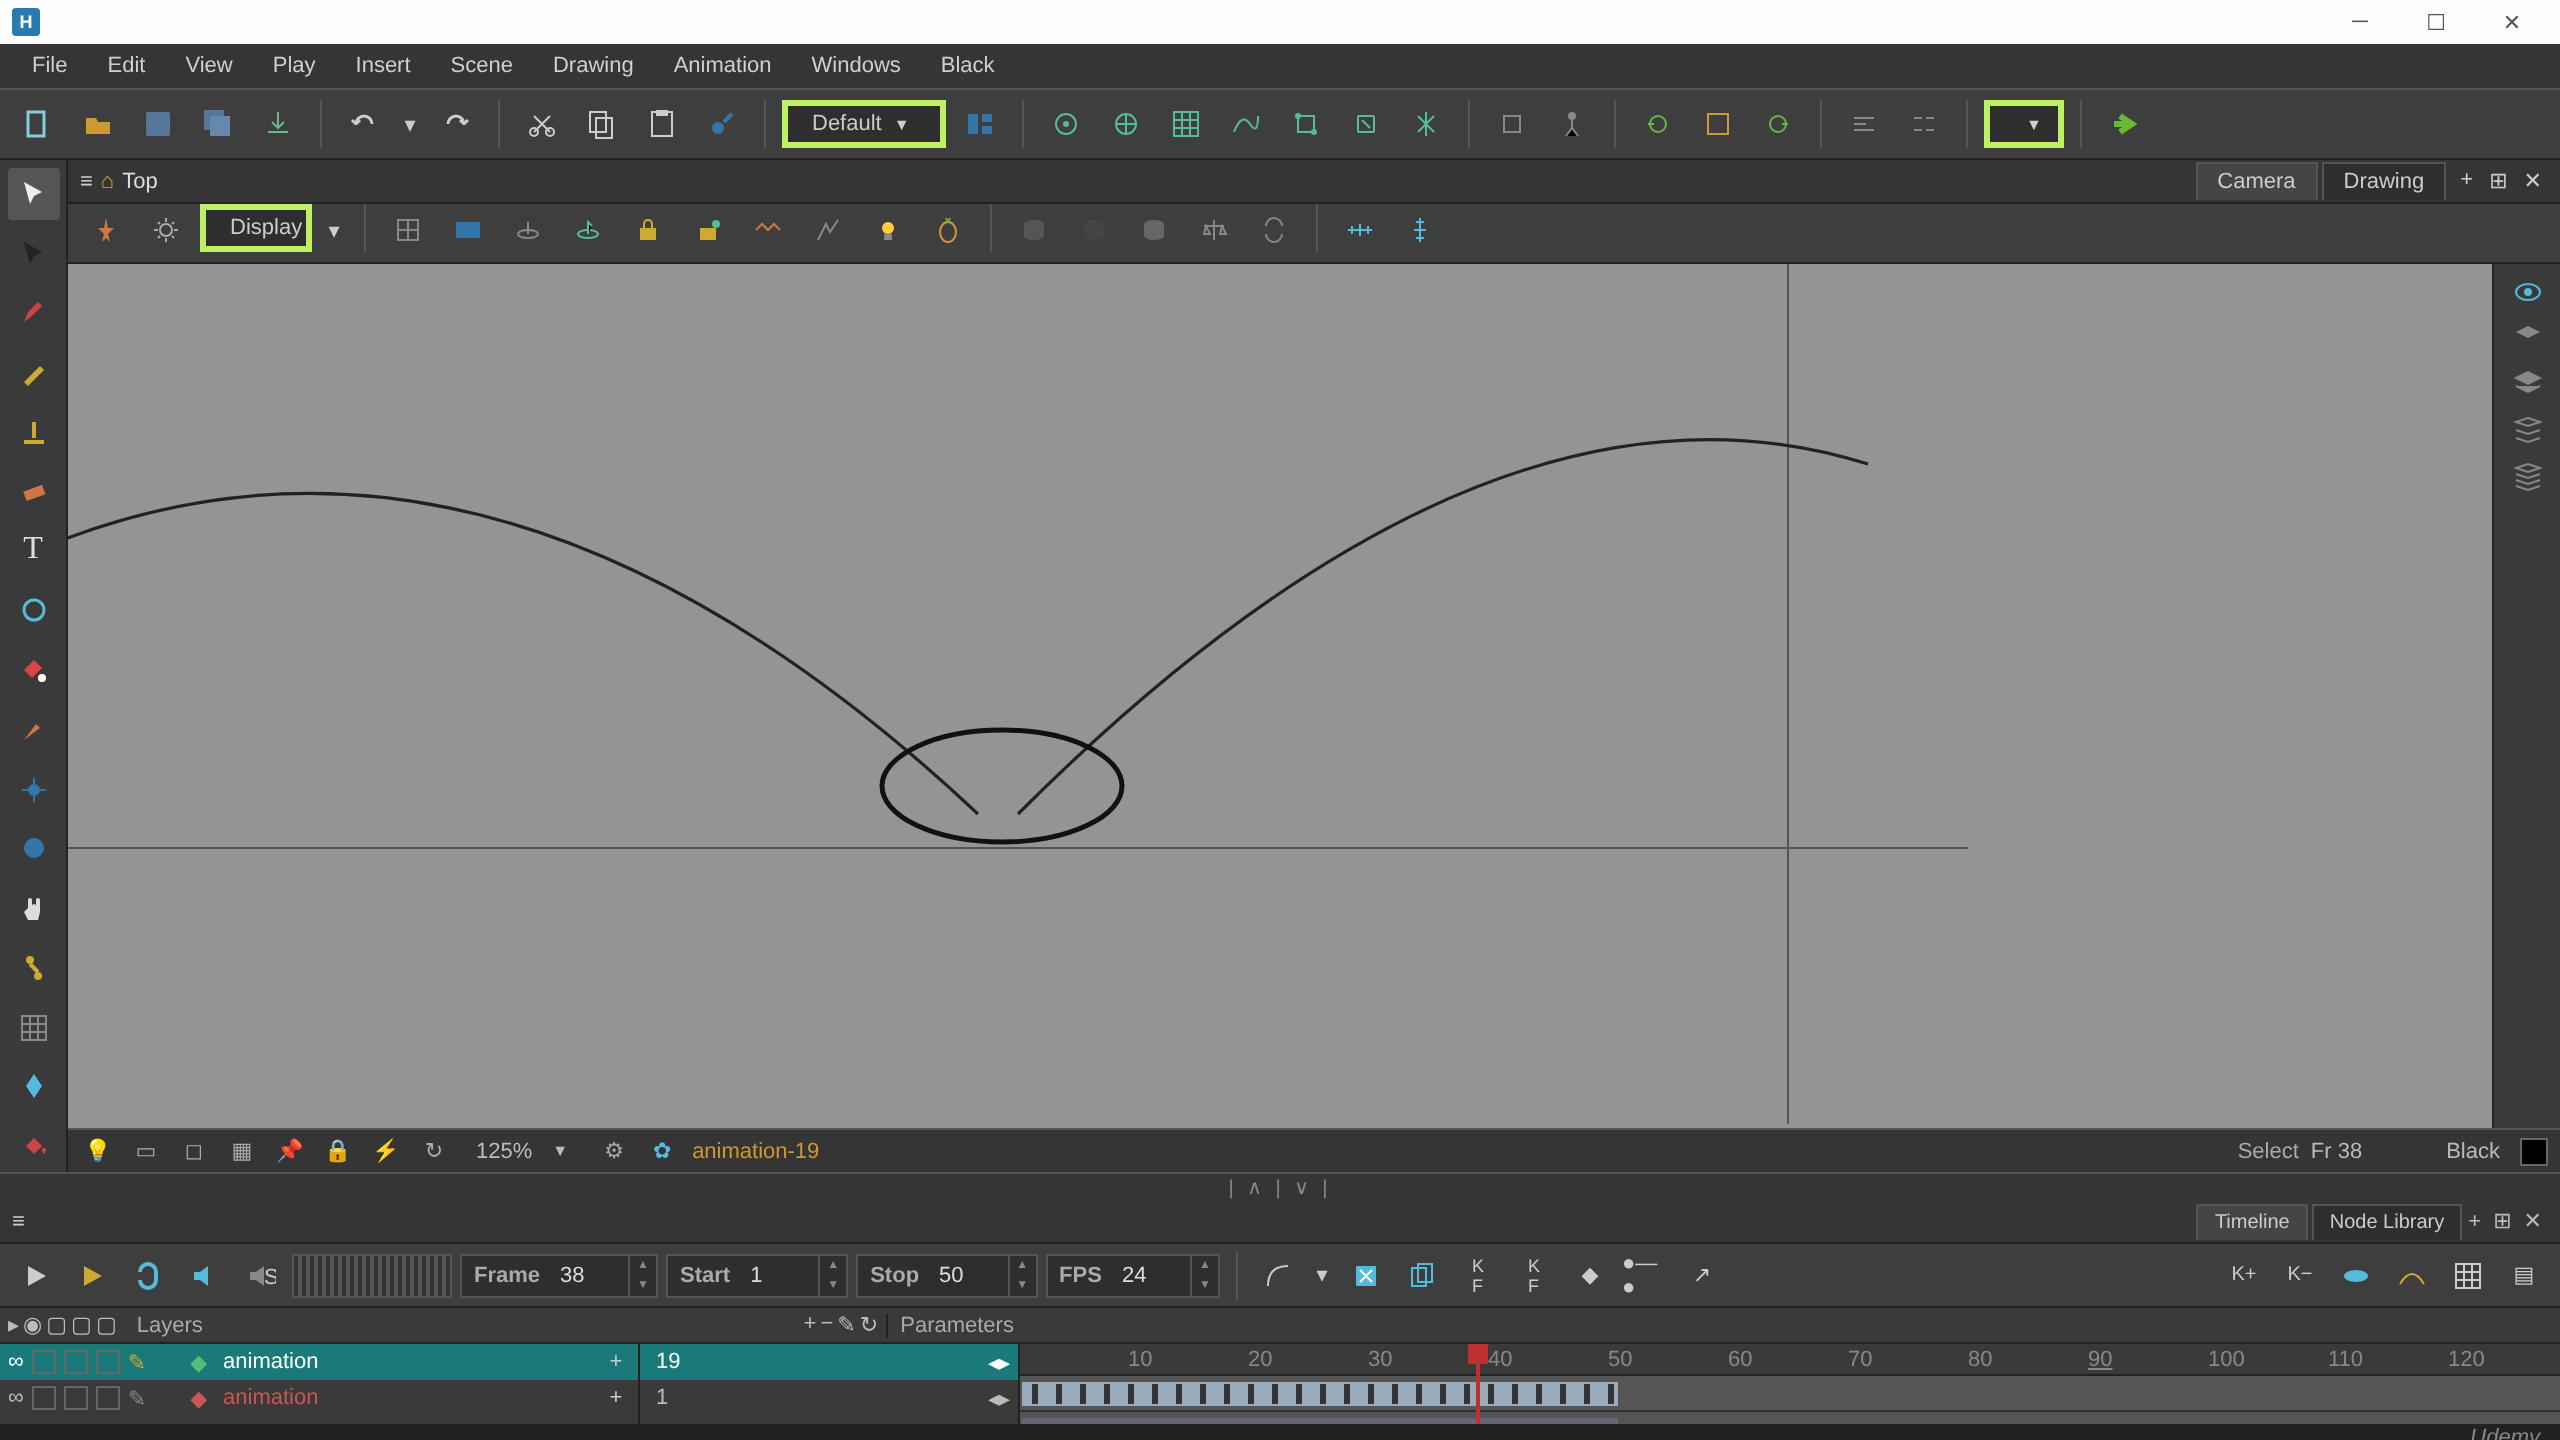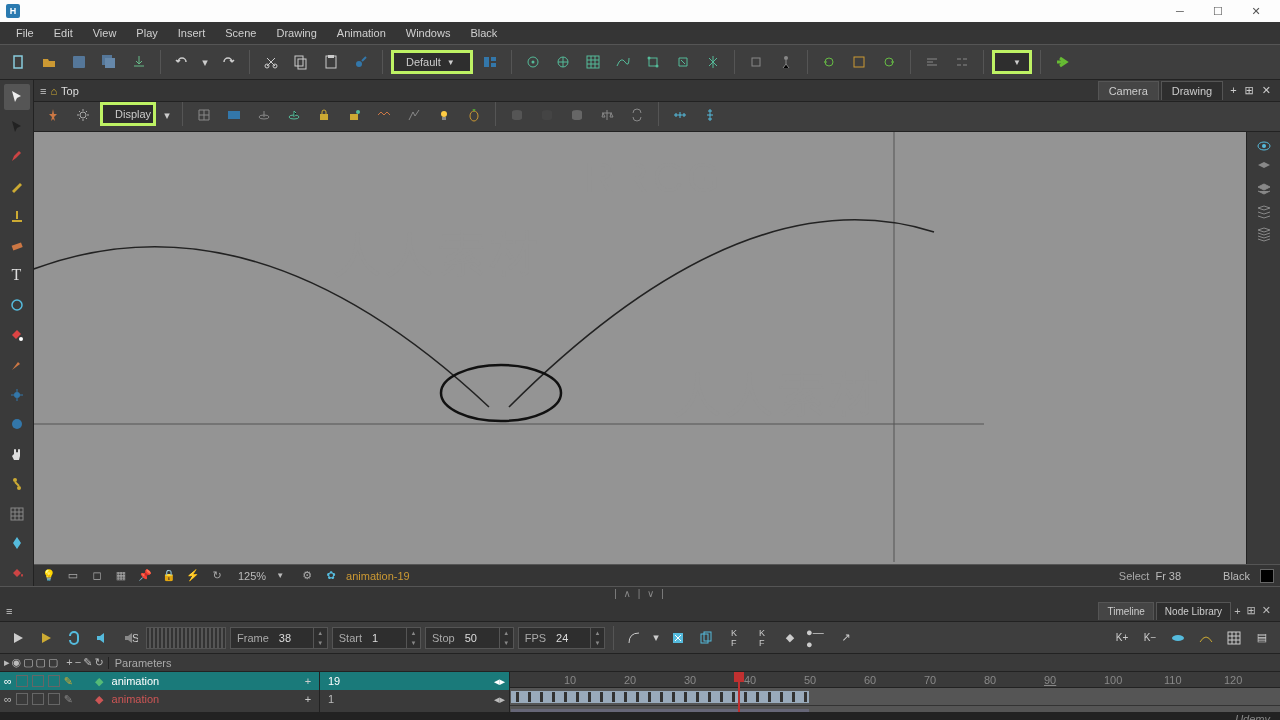--- a/index.html
+++ b/index.html
@@ -45,21 +45,21 @@
 
 .bottom-panel { height: 112px; background: #353535; display: flex; flex-direction: column; }
 .tl-header { height: 22px; background: #353535; display: flex; align-items: center; justify-content: space-between; padding: 0 6px; border-bottom: 1px solid #222; }
 .tl-header .tabs { display: flex; gap: 2px; align-items: center; }
 .tl-header .tab { padding: 3px 8px; background: #2e2e2e; border: 1px solid #555; border-bottom: none; color: #ccc; font-size: 10px; }
 .tl-header .tab.active { background: #454545; }
 
 .tl-play-row { height: 32px; background: #3e3e3e; display: flex; align-items: center; gap: 4px; padding: 0 6px; border-bottom: 1px solid #222; }
 .tl-play-row .pbtn { width: 24px; height: 24px; display: flex; align-items: center; justify-content: center; color: #ccc; border-radius: 2px; }
 .tl-play-row .num-field { height: 22px; background: #2e2e2e; border: 1px solid #555; display: flex; align-items: center; }
-.tl-play-row .num-field .lbl { padding: 0 6px; color: #aaa; }
+.tl-play-row .num-field .lbl { padding: 0 6px; color: #aaa; font-weight: bold; }
 .tl-play-row .num-field input { width: 38px; background: transparent; border: none; color: #ddd; text-align: left; font-size: 11px; padding: 0 4px; outline: none; }
 .tl-play-row .num-field .spin { width: 14px; display: flex; flex-direction: column; border-left: 1px solid #555; }
 .tl-play-row .num-field .spin div { height: 10px; font-size: 6px; text-align: center; color: #888; line-height: 10px; }
 .audio-block { width: 80px; height: 22px; background: repeating-linear-gradient(90deg, #333 0, #333 2px, #555 2px, #555 4px); border: 1px solid #555; }
 
 .tl-layers-row { height: 18px; background: #3a3a3a; display: flex; align-items: center; font-size: 10px; border-bottom: 1px solid #222; }
 .tl-layers-row .cell { padding: 0 6px; color: #aaa; }
 .tl-layers-row .icons { display: flex; gap: 2px; padding: 0 4px; }
 
 .tl-body { flex: 1; display: flex; overflow: hidden; }
@@ -704,20 +704,21 @@
   </div>
 
   <div class="tl-layers-row">
     <div class="icons">
       <span>▸</span>
       <span>◉</span>
       <span>▢</span>
       <span>▢</span>
       <span>▢</span>
     </div>
+    <div class="cell" style="flex:1">Layers</div>
     <div class="icons">
       <span>+</span>
       <span>−</span>
       <span>✎</span>
       <span>↻</span>
     </div>
     <div class="cell" style="width:190px;border-left:1px solid #222">Parameters</div>
     <div style="flex:2"></div>
   </div>
 

